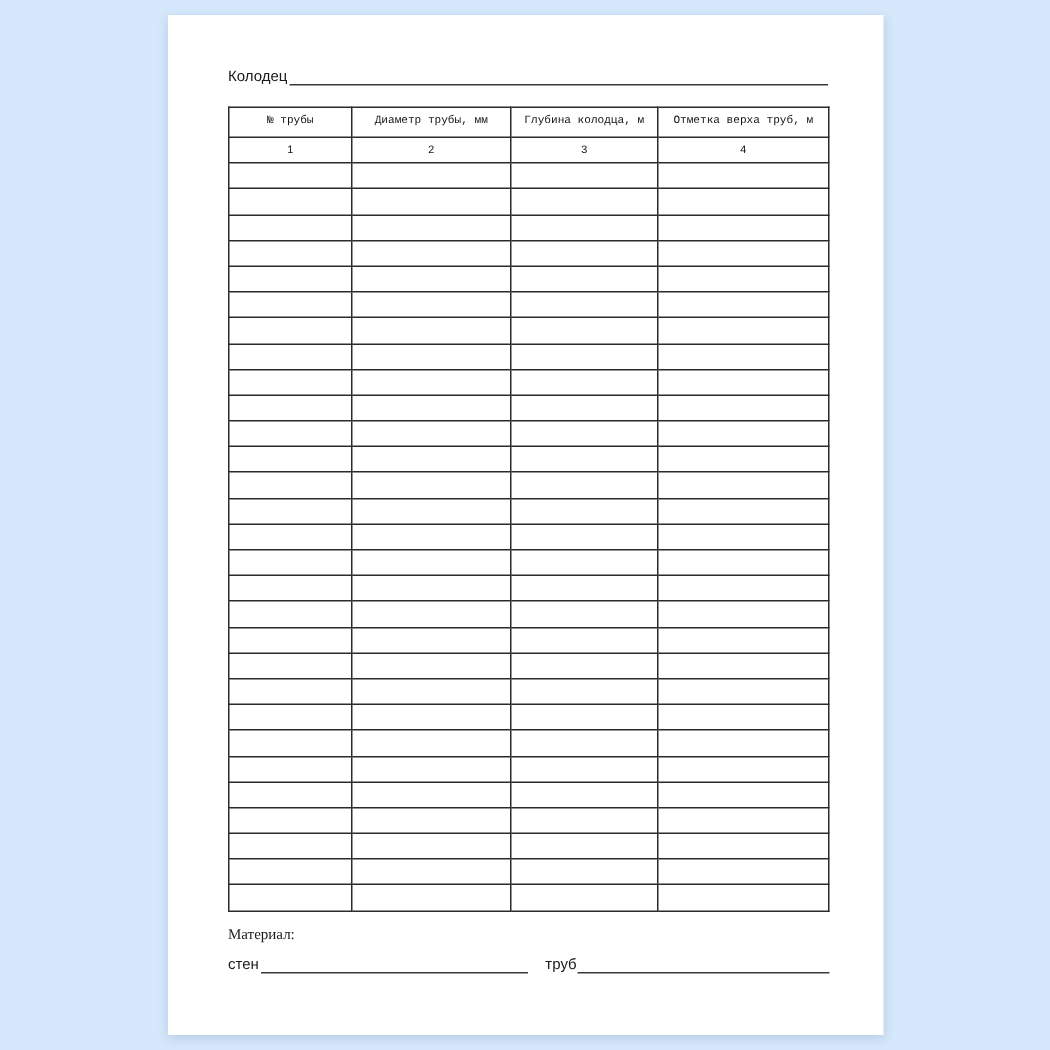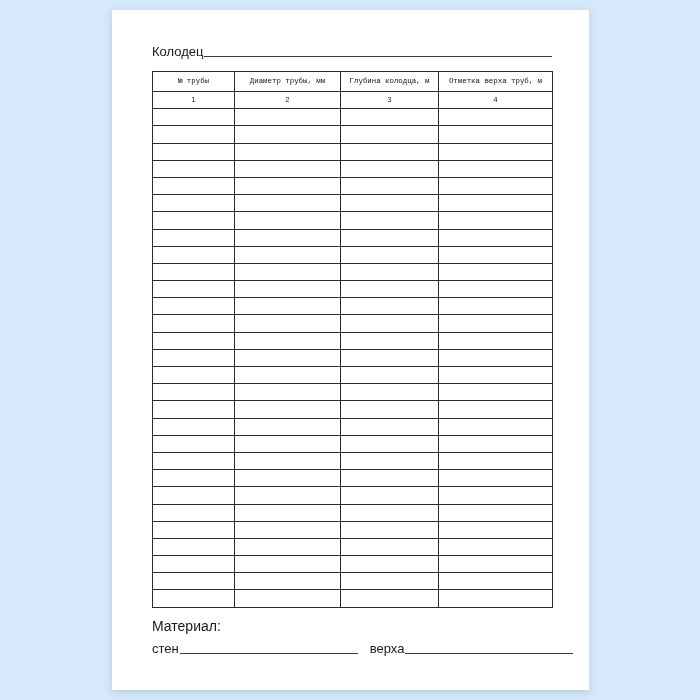--- a/index.html
+++ b/index.html
@@ -34,21 +34,21 @@
     width: 400px;
   }
   .field-line {
     display: flex;
     align-items: flex-end;
     font-size: 8.5px;
     color: #1a1a1a;
     white-space: nowrap;
   }
   .field-label {
-    font-size: 13px;
+    font-size: 10px;
     color: #1a1a1a;
     line-height: 11px;
   }
   .rule {
     flex: 1 1 auto;
     border-bottom: 1px solid #3a3a3a;
     height: 9px;
     margin-left: 1px;
   }
   .rule.fixed-a { flex: 0 0 178px; }
@@ -93,23 +93,24 @@
   .footer-row {
     display: flex;
     align-items: flex-end;
     margin-top: 9px;
   }
   .footer-row .gap {
     width: 12px;
     flex: 0 0 12px;
   }
   .material-title {
-    font-size: 14px;
+    font-size: 10px;
     color: #1a1a1a;
     margin-bottom: 2px;
+    font-family: Liberation Serif, serif;
   }
 </style>
 </head>
 <body>
 
 <div id="page-wrap">
   <div class="paper">
     <div class="sheet-inner">
 
       <div class="field-line">
@@ -316,21 +317,21 @@
           </tbody>
       </table>
 
       <div class="footer-block">
         <div class="material-title">Материал:</div>
 
         <div class="footer-row">
           <span class="field-label">стен</span>
           <span class="rule fixed-a"></span>
           <span class="gap"></span>
-          <span class="field-label">верха</span>
+          <span class="field-label">труб</span>
           <span class="rule fixed-b"></span>
         </div>
 
       </div>
 
     </div>
   </div>
 </div>
 
 </body></html>

